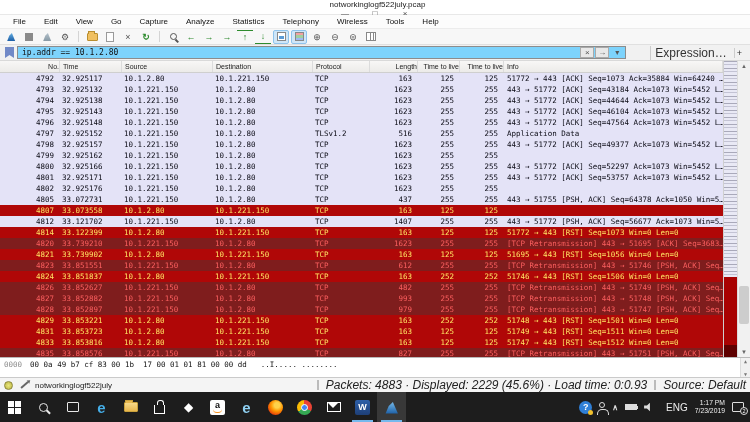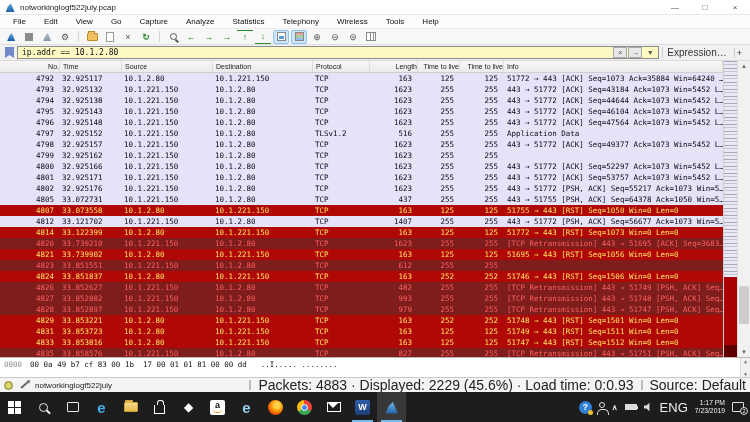--- a/index.html
+++ b/index.html
@@ -1,21 +1,21 @@
 <!DOCTYPE html>
 <html><head>
 <meta charset="utf-8">
 <style>
   * { margin:0; padding:0; box-sizing:border-box; }
   html,body { width:750px; height:422px; overflow:hidden; background:#000;
     font-family:"Liberation Sans", sans-serif; }
   .screen { width:750px; height:422px; display:flex; flex-direction:column; background:#fff; }
 
   
-  .titlebar { height:15px; background:#ffffff; display:flex; align-items:center; border-bottom:1px solid #e8e8e8; }
+  .titlebar { height:15px; background:#ffffff; display:flex; align-items:center; border-bottom:1px solid #e8e8e8;flex-direction:column; }
   .titlebar .fin { margin-left:5px; }
   .title-text { font-size:8px; color:#222; margin-left:5px; flex:1; }
   .winbtns { display:flex; height:100%; }
   .winbtn { width:30px; height:100%; display:flex; align-items:center; justify-content:center;
     font-size:8px; color:#444; }
 
   .fin { width:10px; height:10px; display:inline-block;
     background:linear-gradient(180deg,#6db7e8,#1b5ea6);
     clip-path:polygon(8% 100%, 96% 100%, 60% 12%, 30% 42%); }
 
@@ -50,28 +50,28 @@
   .ico-colorize { width:9px; height:9px; border:1px solid #888;
     background:linear-gradient(180deg,#f4a0a0 0 33%,#a0d0a0 33% 66%,#a0b8f0 66% 100%); }
   .ico-columns { width:10px; height:9px; border:1px solid #888; background:
     linear-gradient(90deg, transparent 0 3px, #888 3px 4px, transparent 4px 6px, #888 6px 7px, transparent 7px 100%), #fff; }
 
   
   .filterbar { height:16px; background:#f1f1f1; display:flex; align-items:center; padding:1px 3px;
     border-bottom:1px solid #d9d9d9; gap:3px; }
   .bookmark { width:9px; height:11px; background:#7189c7;
     clip-path:polygon(0 0,100% 0,100% 100%,50% 72%,0 100%); margin-left:2px; }
-  .filter-field { flex:1; height:13px; background:#fef9c3; border:1px solid #8c8c8c;
+  .filter-field { flex:1; height:13px; background:#7dd3fc; border:1px solid #8c8c8c;
     display:flex; align-items:center; padding-left:4px; position:relative; }
   .filter-text { font-size:8px; color:#111; font-family:"DejaVu Sans Mono", monospace; }
   .filter-btns { position:absolute; right:1px; top:0; bottom:0; display:flex; align-items:center; gap:1px; }
   .fbtn { width:14px; height:11px; background:#e8e8e8; border:1px solid #aaa;
     font-size:8px; color:#555; display:flex; align-items:center; justify-content:center; }
   .fbtn.plain { background:transparent; border:none; }
-  .expr-label { font-size:10px; color:#333; padding:0 4px; border-left:1px solid #ccc; }
+  .expr-label { font-size:12px; color:#333; padding:0 4px; border-left:1px solid #ccc;margin-left:21px; }
   .plus-btn { font-size:9px; color:#333; padding:0 5px 0 2px; border-left:1px solid #ccc; }
 
   
   .packet-area { flex:1; display:flex; overflow:hidden; }
   .ptable { flex:1; display:flex; flex-direction:column; overflow:hidden; }
   .phead { height:12px; display:grid;
     grid-template-columns:60px 62px 91px 100px 57px 48px 42px 44px 1fr;
     background:linear-gradient(180deg,#f8f7f6,#ecebe9); border-bottom:1px solid #cfcfcf; }
   .phead .hcell { font-size:7px; color:#222; padding:2px 0 0 3px; border-right:1px solid #dcdcdc;
     white-space:nowrap; overflow:hidden; }
@@ -110,21 +110,21 @@
 
   
   .statusbar { height:15px; background:#f4f4f4; border-top:1px solid #cacaca; display:flex;
     align-items:center; padding:0 4px; }
   .expert-dot { width:9px; height:9px; border-radius:50%; background:radial-gradient(#e9e77e,#b9b23e);
     border:1px solid #8c883c; margin-right:5px; }
   .pencil { width:9px; height:2px; background:#666; transform:rotate(-40deg); position:relative; margin:0 6px 0 2px; }
   .pencil::after { content:""; position:absolute; right:-3px; top:-1px; border-left:3px solid #666;
     border-top:2px solid transparent; border-bottom:2px solid transparent; }
   .cap-name { font-size:8px; color:#222; flex:1; }
-  .stat-text { font-size:14px; color:#222; }
+  .stat-text { font-size:12px; color:#222;font-style:italic; }
   .sb-sep { width:2px; height:10px; border-left:1px solid #bbb; border-right:1px solid #bbb; margin:0 7px; }
 
   
   .taskbar { height:30px; background:#1d1d1d; display:flex; align-items:stretch; }
   .tb-left { display:flex; align-items:stretch; }
   .tbslot { width:29px; display:flex; align-items:center; justify-content:center; position:relative; }
   .tbslot.open::after { content:""; position:absolute; bottom:0; left:4px; right:4px; height:2px; background:#76b9ed; }
   .tbslot.active { background:rgba(255,255,255,0.12); }
   .win-flag { display:grid; grid-template-columns:6px 6px; grid-template-rows:6px 6px; gap:1px; }
   .win-flag span { background:#fff; }
@@ -166,21 +166,21 @@
   .help-badge::after { content:""; position:absolute; bottom:-1px; right:-1px; width:5px; height:5px;
     border-radius:50%; background:#f2c12e; }
   .person { width:6px; height:6px; border:1.4px solid #ddd; border-radius:50%; position:relative; margin-top:-4px; }
   .person::after { content:""; position:absolute; top:6px; left:-3px; width:10px; height:5px;
     border:1.4px solid #ddd; border-bottom:none; border-radius:5px 5px 0 0; }
   .chev { color:#ddd; font-size:8px; font-weight:bold; }
   .battery { width:12px; height:6px; border:1px solid #ddd; position:relative; background:#ddd; }
   .battery::after { content:""; position:absolute; right:-2px; top:1px; width:1.5px; height:3px; background:#ddd; }
   .speaker { width:9px; height:9px; background:#ddd;
     clip-path:polygon(0 32%, 32% 32%, 65% 4%, 65% 96%, 32% 68%, 0 68%); }
-  .eng { color:#eee; font-size:13px; }
+  .eng { color:#eee; font-size:10px;margin-left:6px; }
   .clock { color:#eee; font-size:6.8px; text-align:right; line-height:8px; }
   .action { width:12px; height:10px; border:1.3px solid #ddd; border-radius:1px; position:relative; }
   .action .badge { position:absolute; bottom:-4px; right:-5px; width:8px; height:8px; border-radius:50%;
     background:#1d1d1d; border:1px solid #ddd; color:#fff; font-size:5.5px; display:flex;
     align-items:center; justify-content:center; }
 </style>
 </head>
 <body>
 
 <div class="screen">
@@ -391,21 +391,20 @@
           </div>
           <div class="prow tcp">
             <div class="cell c-no">4802</div>
             <div class="cell c-time">32.925176</div>
             <div class="cell c-src">10.1.221.150</div>
             <div class="cell c-dst">10.1.2.80</div>
             <div class="cell c-proto">TCP</div>
             <div class="cell c-len">1623</div>
             <div class="cell c-ttl1">255</div>
             <div class="cell c-ttl2">255</div>
-            <div class="cell c-info">443 → 51772 [PSH, ACK] Seq=55217 Ack=1073 Win=5…</div>
           </div>
           <div class="prow tcp">
             <div class="cell c-no">4805</div>
             <div class="cell c-time">33.072731</div>
             <div class="cell c-src">10.1.221.150</div>
             <div class="cell c-dst">10.1.2.80</div>
             <div class="cell c-proto">TCP</div>
             <div class="cell c-len">437</div>
             <div class="cell c-ttl1">255</div>
             <div class="cell c-ttl2">255</div>
@@ -413,21 +412,20 @@
           </div>
           <div class="prow rst">
             <div class="cell c-no">4807</div>
             <div class="cell c-time">33.073558</div>
             <div class="cell c-src">10.1.2.80</div>
             <div class="cell c-dst">10.1.221.150</div>
             <div class="cell c-proto">TCP</div>
             <div class="cell c-len">163</div>
             <div class="cell c-ttl1">125</div>
             <div class="cell c-ttl2">125</div>
-            <div class="cell c-info">51755 → 443 [RST] Seq=1050 Win=0 Len=0</div>
           </div>
           <div class="prow tcp">
             <div class="cell c-no">4812</div>
             <div class="cell c-time">33.121702</div>
             <div class="cell c-src">10.1.221.150</div>
             <div class="cell c-dst">10.1.2.80</div>
             <div class="cell c-proto">TCP</div>
             <div class="cell c-len">1407</div>
             <div class="cell c-ttl1">255</div>
             <div class="cell c-ttl2">255</div>
@@ -468,20 +466,21 @@
           </div>
           <div class="prow retx">
             <div class="cell c-no">4823</div>
             <div class="cell c-time">33.851551</div>
             <div class="cell c-src">10.1.221.150</div>
             <div class="cell c-dst">10.1.2.80</div>
             <div class="cell c-proto">TCP</div>
             <div class="cell c-len">612</div>
             <div class="cell c-ttl1">255</div>
             <div class="cell c-ttl2">255</div>
+            <div class="cell c-info">[TCP Retransmission] 443 → 51746 [PSH, ACK] Seq…</div>
           </div>
           <div class="prow rst">
             <div class="cell c-no">4824</div>
             <div class="cell c-time">33.851837</div>
             <div class="cell c-src">10.1.2.80</div>
             <div class="cell c-dst">10.1.221.150</div>
             <div class="cell c-proto">TCP</div>
             <div class="cell c-len">163</div>
             <div class="cell c-ttl1">252</div>
             <div class="cell c-ttl2">252</div>

